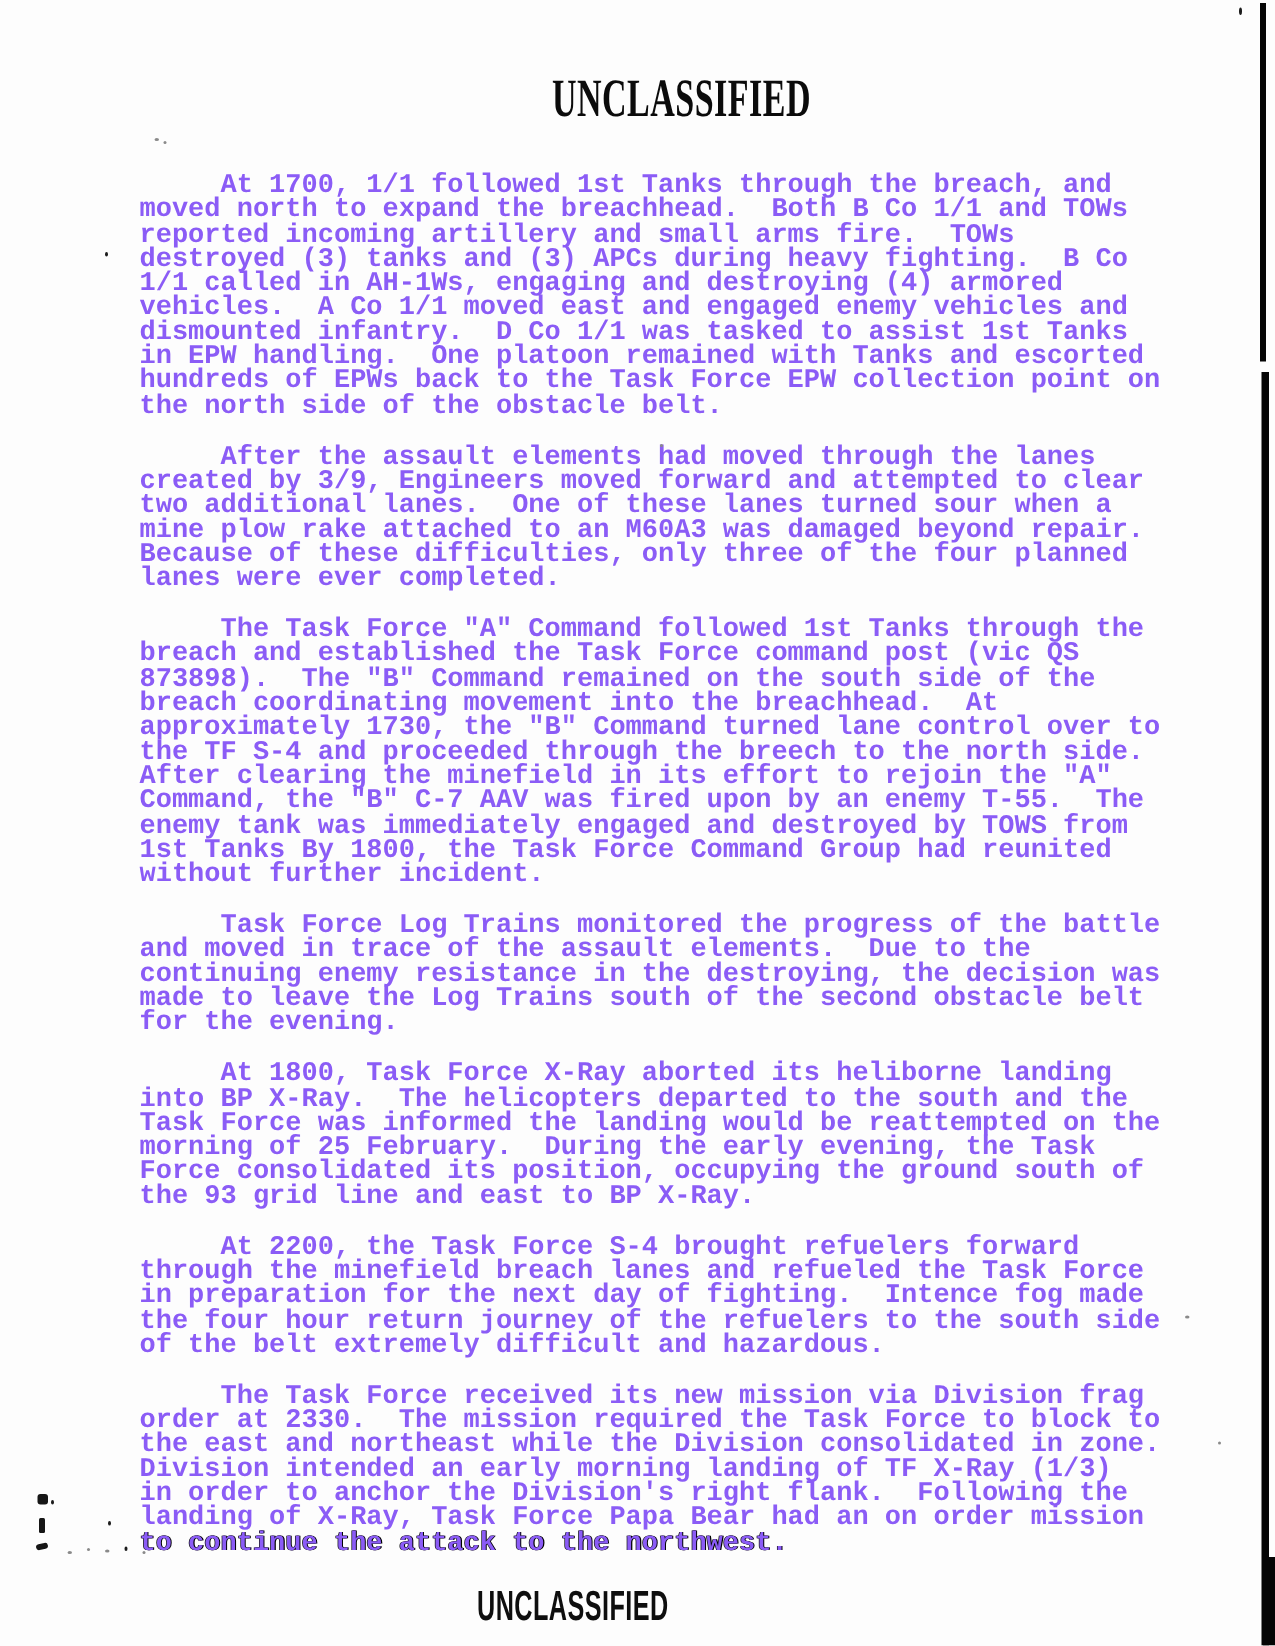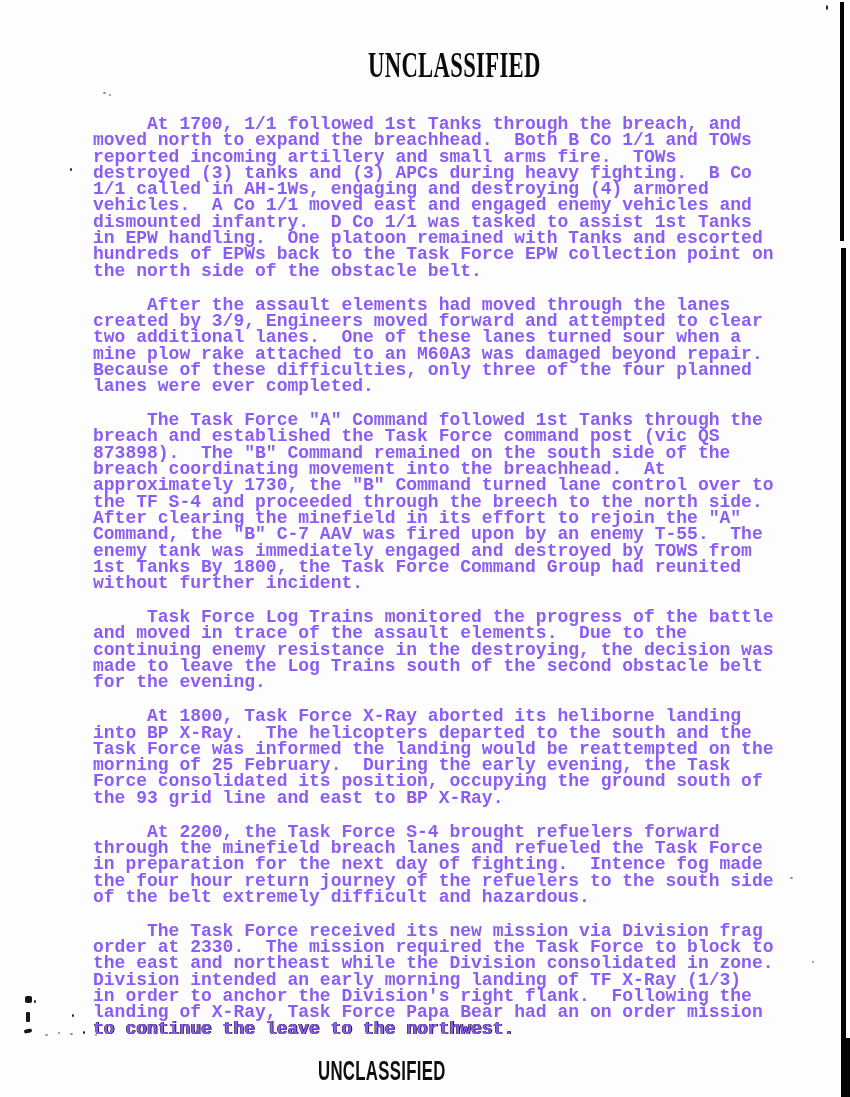--- a/index.html
+++ b/index.html
@@ -102,21 +102,21 @@
 through the minefield breach lanes and refueled the Task Force
 in preparation for the next day of fighting.  Intence fog made
 the four hour return journey of the refuelers to the south side
 of the belt extremely difficult and hazardous.</p>
     <p class="para"><span>     The Task Force received its new mission via Division frag
 order at 2330.  The mission required the Task Force to block to
 the east and northeast while the Division consolidated in zone.
 Division intended an early morning landing of TF X-Ray (1/3)
 in order to anchor the Division's right flank.  Following the
 landing of X-Ray, Task Force Papa Bear had an on order mission
-</span><span class="smudged">to continue the leave to the northwest.</span></p>
+</span><span class="smudged">to continue the attack to the northwest.</span></p>
   </div>
 
   <div class="classification-footer">UNCLASSIFIED</div>
 
   <div class="scan-bar scan-bar-1"></div>
   <div class="scan-bar scan-bar-2"></div>
   <div class="scan-bar scan-bar-3"></div>
 
   <div class="speck" style="left:826px;top:5px;width:2px;height:5px;"></div>
   <div class="speck faint" style="left:103px;top:92px;width:3px;height:2px;"></div>

